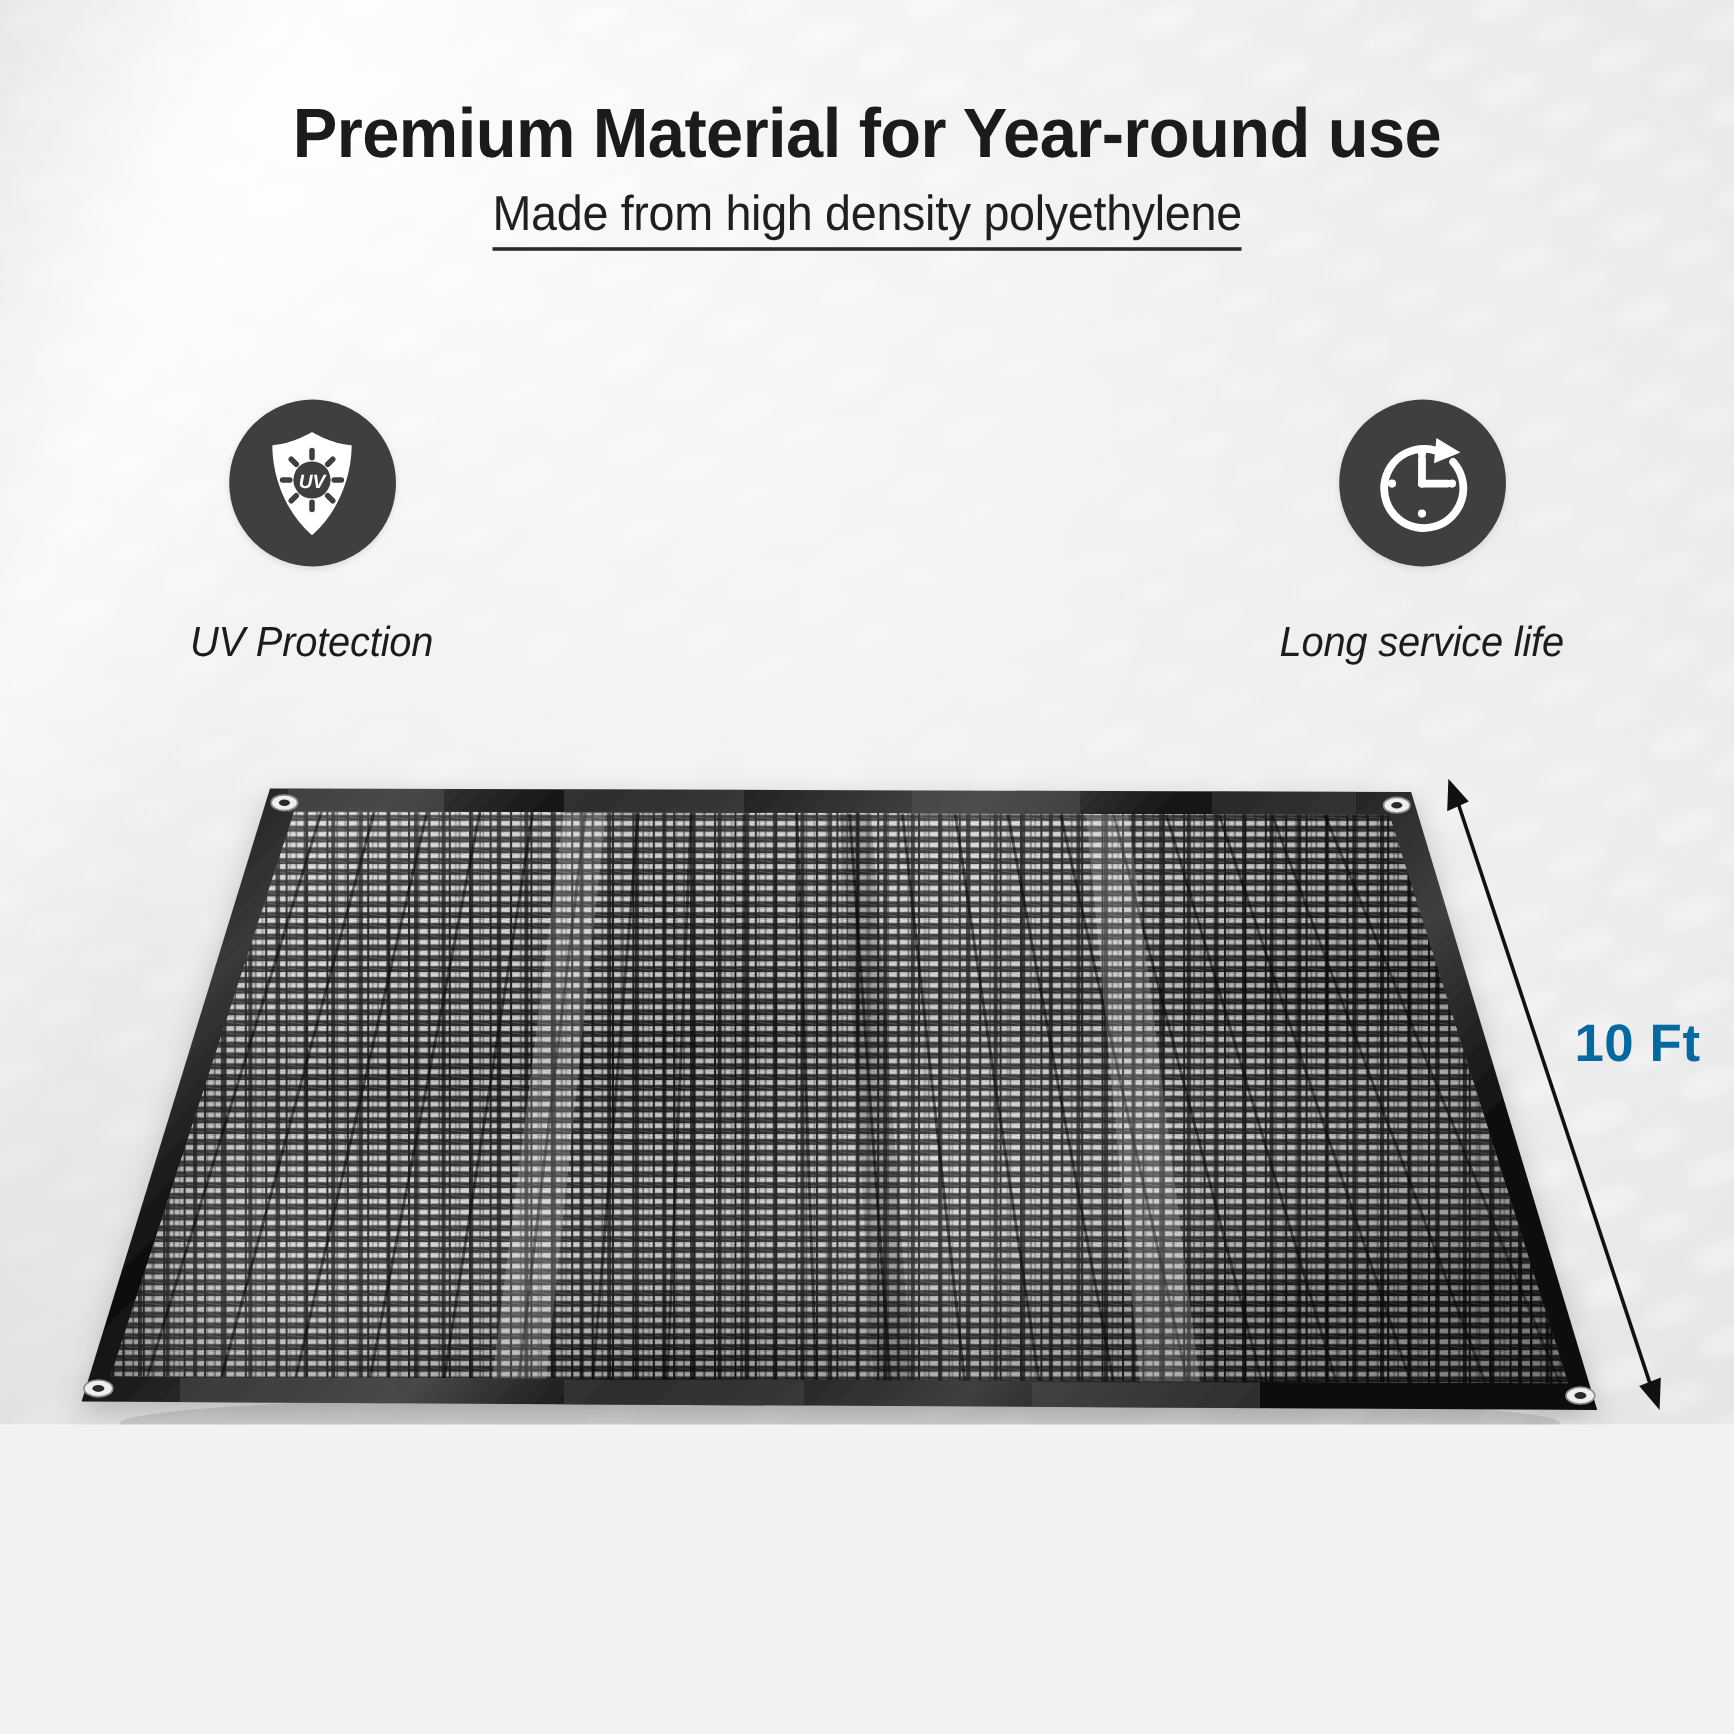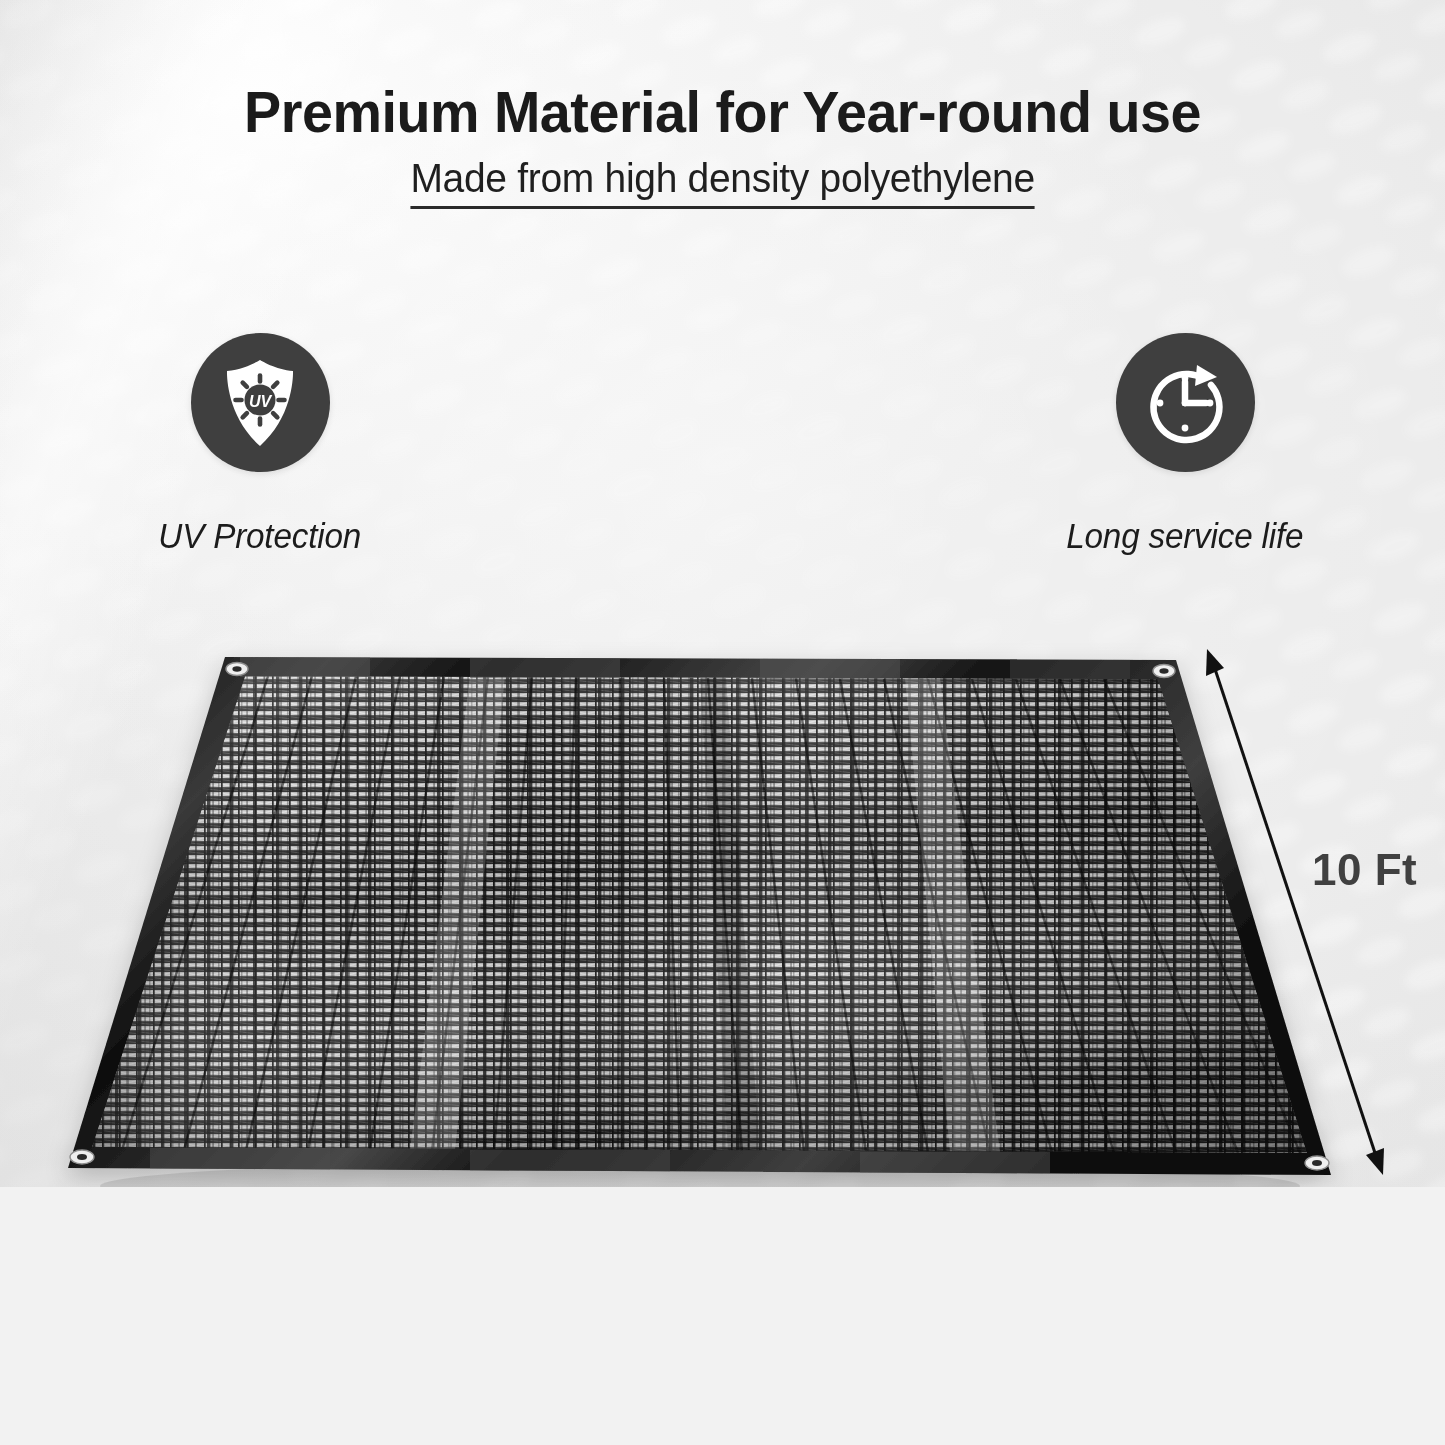--- a/index.html
+++ b/index.html
@@ -67,21 +67,21 @@
   .flabel{
     margin-top:44px;
     font-size:35px;color:#1c1c1c;white-space:nowrap;
     transform:scaleX(.95);letter-spacing:-0.2px;
   }
 
   
   .product{position:absolute;left:0;top:0;width:1445px;height:1445px;pointer-events:none;}
 
   .dimlabel{
-    position:absolute;font-weight:bold;color:#404040;white-space:nowrap;
+    position:absolute;font-weight:bold;color:#0369a1;white-space:nowrap;
   }
   #dim-h-label{left:648px;top:1218px;font-size:44px;letter-spacing:0.5px;}
   #dim-v-label{left:1312px;top:845px;font-size:44px;letter-spacing:0.5px;}
 </style>
 </head>
 <body>
 
 <div class="stage">
 
   <div class="bg-base"></div>

